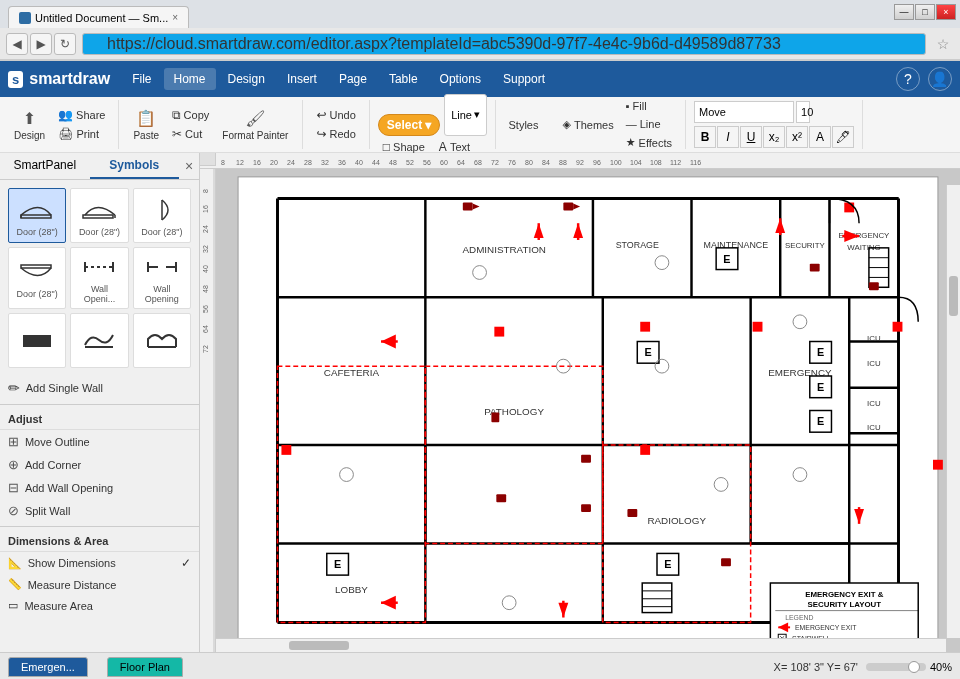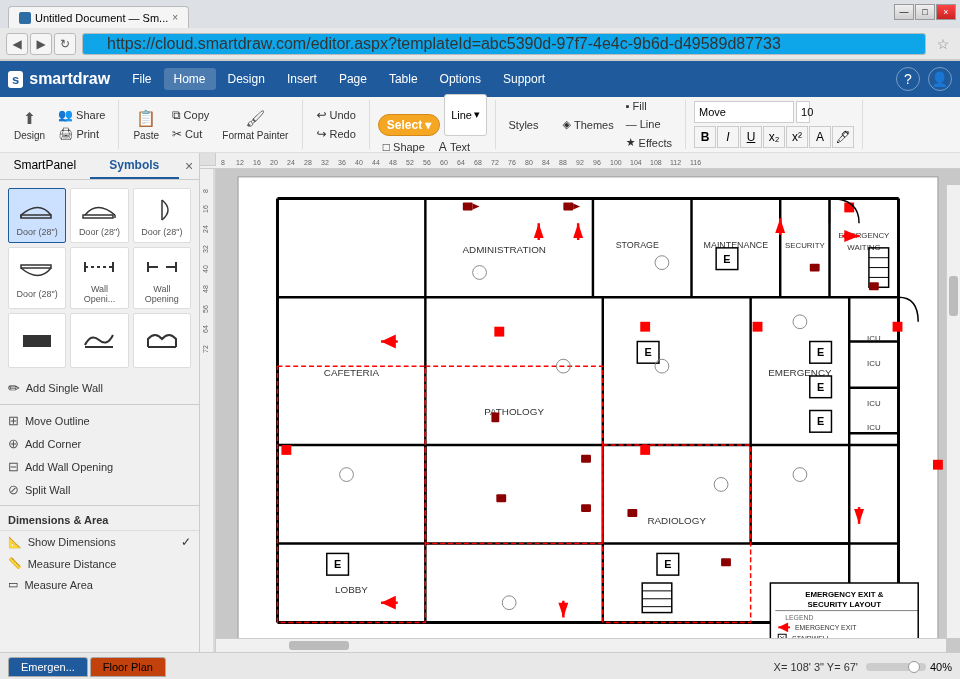--- a/index.html
+++ b/index.html
@@ -74,22 +74,22 @@
     
     .canvas-area { flex: 1; background: white; position: relative; overflow: hidden; }
     .ruler-top { height: 16px; background: #f0f0f0; border-bottom: 1px solid #ccc; display: flex; align-items: flex-end; padding-bottom: 2px; overflow: hidden; position: relative; }
     .scrollbar-v { position: absolute; right: 0; top: 16px; width: 14px; bottom: 14px; background: #f0f0f0; border-left: 1px solid #ccc; }
     .scrollbar-h { position: absolute; bottom: 0; left: 16px; right: 14px; height: 14px; background: #f0f0f0; border-top: 1px solid #ccc; }
     .scroll-thumb-v { position: absolute; left: 2px; right: 2px; top: 20%; height: 40px; background: #bbb; border-radius: 3px; }
     .scroll-thumb-h { position: absolute; top: 2px; bottom: 2px; left: 10%; width: 60px; background: #bbb; border-radius: 3px; }
 
     
     .status-bar { background: #e8e8e8; border-top: 1px solid #ccc; height: 28px; display: flex; align-items: center; padding: 0 8px; gap: 12px; font-size: 11px; }
-    .tab-items { display: flex; gap: 2px; }
-    .status-tab { background: #c2410c; border: 1px solid #aaa; padding: 3px 12px; cursor: pointer; font-size: 11px; border-radius: 3px 3px 0 0; }
+    .tab-items { display: flex; gap: 19px; }
+    .status-tab { background: #14b8a6; border: 1px solid #aaa; padding: 3px 12px; cursor: pointer; font-size: 11px; border-radius: 3px 3px 0 0; }
     .status-tab.active { background: #1e5a9c; color: white; }
     .status-right { margin-left: auto; display: flex; align-items: center; gap: 8px; }
     .coords { font-size: 11px; color: #333; }
     .zoom-control { display: flex; align-items: center; gap: 4px; font-size: 11px; }
     .zoom-slider { width: 60px; height: 8px; background: #ccc; border-radius: 4px; }
     .zoom-thumb { width: 12px; height: 12px; background: white; border: 1px solid #999; border-radius: 50%; margin-top: -2px; margin-left: 70%; }
   </style>
 </head>
 <body>
 
@@ -368,20 +368,21 @@
           <line x1="4" y1="22" x2="32" y2="22" stroke="#333" stroke-width="2"></line>
         </svg>
         <span class="sym-label"></span>
       </div>
     </div>
     <div class="add-wall-row">
       <span style="font-size:14px;">✏</span>
       <span>Add Single Wall</span>
     </div>
     <div style="height:1px;background:#ccc;margin:4px 0;"></div>
+    <div class="panel-section-title">Adjust</div>
     <div class="adjust-item">
       <span class="adjust-icon">⊞</span>
       <span>Move Outline</span>
     </div>
     <div class="adjust-item">
       <span class="adjust-icon">⊕</span>
       <span>Add Corner</span>
     </div>
     <div class="adjust-item">
       <span class="adjust-icon">⊟</span>

